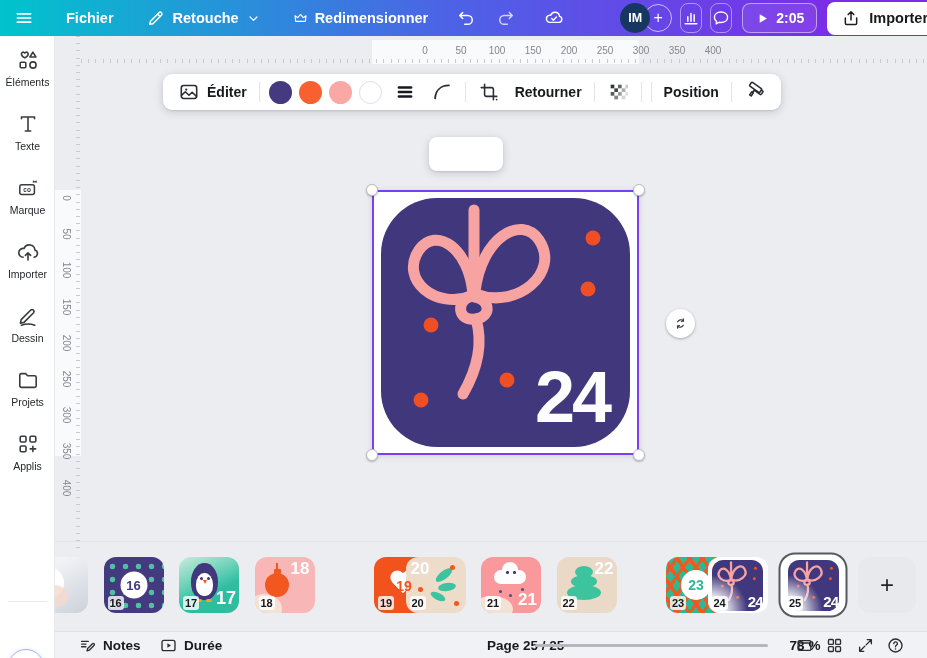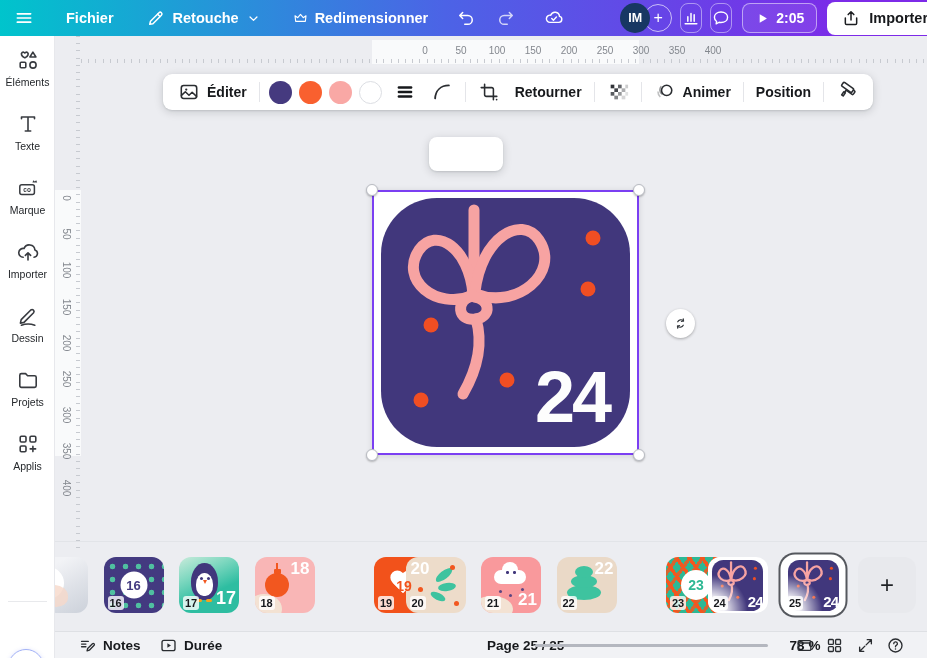--- a/index.html
+++ b/index.html
@@ -490,30 +490,20 @@
             <rect x="16" y="8" width="4" height="4" opacity=".4"></rect>
             <rect x="4" y="12" width="4" height="4" opacity=".8"></rect>
             <rect x="12" y="12" width="4" height="4" opacity=".5"></rect>
             <rect x="20" y="12" width="3" height="4" opacity=".15"></rect>
             <rect x="8" y="16" width="4" height="4" opacity=".6"></rect>
             <rect x="16" y="16" width="4" height="4" opacity=".2"></rect>
           </svg>
       </span>
     </button>
     <span class="et-div"></span>
-    <button class="et-btn">
-      <span class="et-ic">
-        <svg viewBox="0 0 24 24" fill="none" stroke="#2a2d31" stroke-width="1.7">
-            <circle cx="13.8" cy="10.2" r="5.6"></circle>
-            <path d="M9.1 14.6a5.6 5.6 0 0 1-2.7-4.8 5.6 5.6 0 0 1 1.6-4" opacity=".5"></path>
-            <path d="M6.9 17.4a8.2 8.2 0 0 1-2.6-6" opacity=".3"></path>
-          </svg>
-      </span>
-      <span>Animer</span>
-    </button>
     <span class="et-div"></span>
     <button class="et-btn">
       <span>Position</span>
     </button>
     <span class="et-div"></span>
     <button class="et-btn">
       <span class="et-ic">
         <svg viewBox="0 0 24 24" fill="none" stroke="#2a2d31" stroke-width="1.7" stroke-linecap="round" stroke-linejoin="round">
             <g transform="rotate(35 12 10)">
               <rect x="4" y="4.6" width="13.6" height="5" rx="1.4"></rect>

